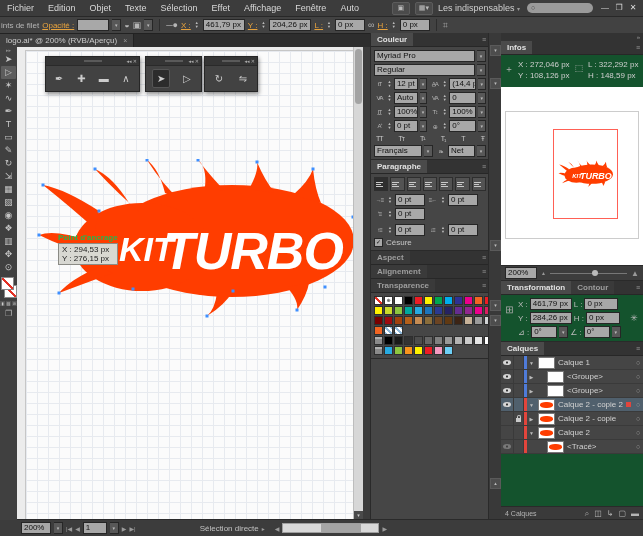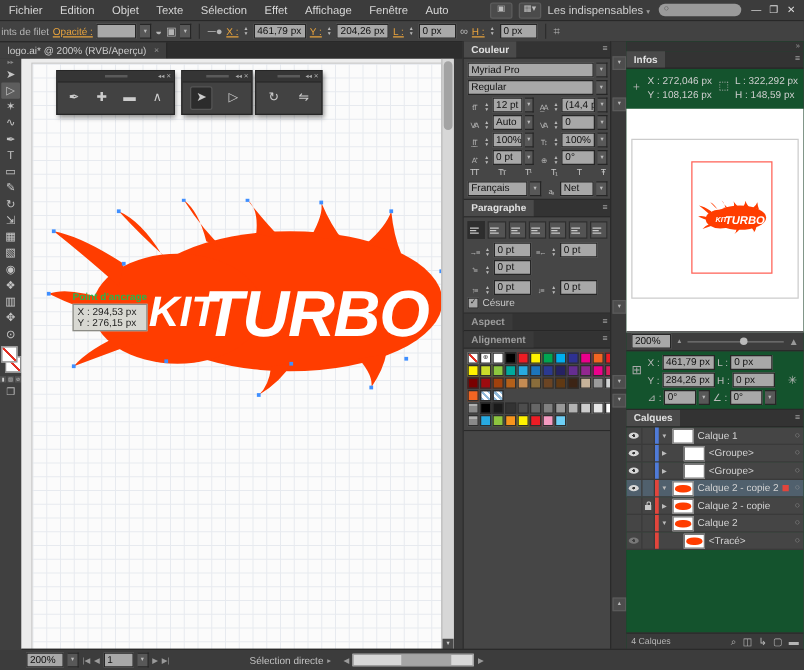--- a/index.html
+++ b/index.html
@@ -85,21 +85,21 @@
   .tt-box{background:#d8d8d2;border:1px solid #8b8b85;color:#1d1d1d;padding:1px 3px;line-height:9px;white-space:nowrap}
 
   
   #col1{position:absolute;left:370px;top:33px;width:118px;bottom:16px;background:#464646;
         border-left:1px solid #2a2a2a;display:flex;flex-direction:column;overflow:hidden}
   .ptab-row{height:13px;background:#333;display:flex;border-bottom:1px solid #272727;flex:0 0 auto}
   .ptab{background:#4a4a4a;padding:0 6px;line-height:13px;font-size:8px;color:#e0e0e0;font-weight:bold;white-space:nowrap}
   .ptab.inactive{background:#3a3a3a;color:#9d9d9d}
   .ptab-menu{margin-left:auto;padding-right:3px;color:#999;font-size:7px;line-height:13px}
   .pbody{background:#464646;padding:3px 3px 2px;border-bottom:1px solid #2a2a2a;flex:0 0 auto}
-  .crow{display:flex;align-items:flex-end;gap:2px;margin-bottom:2px}
+  .crow{display:flex;align-items:center;gap:2px;margin-bottom:2px}
   .cicon{width:11px;font-size:6px;color:#b5b5b5;text-align:center;flex:0 0 auto;letter-spacing:-1px}
   .grow{flex:1 1 auto}
   .ttrow{display:flex;justify-content:space-between;padding:1px 2px;margin-bottom:2px}
   .ttbtn{font-size:7px;color:#c8c8c8;letter-spacing:-1px}
   .alignrow{display:flex;gap:2px;margin-bottom:3px}
   .abtn{width:11px;height:10px;background:#535353;border:1px solid #2e2e2e;display:flex;flex-direction:column;
         justify-content:center;gap:1px;align-items:flex-start;padding:1px}
   .abtn i{display:block;height:1px;background:#c9c9c9}
   .abtn i:nth-child(1){width:7px}.abtn i:nth-child(2){width:5px}.abtn i:nth-child(3){width:7px}
   .abtn.active{background:#2e2e2e}
@@ -510,20 +510,24 @@
     </div>
 
     <div class="ptab-row">
       <span class="ptab inactive">Aspect</span>
       <span class="ptab-menu">≡</span>
     </div>
     <div class="ptab-row">
       <span class="ptab inactive">Alignement</span>
       <span class="ptab-menu">≡</span>
     </div>
+    <div class="ptab-row">
+      <span class="ptab inactive">Transparence</span>
+      <span class="ptab-menu">≡</span>
+    </div>
 
     <div class="pbody" id="swatchbody">
         <div class="swrow">
           <span class="sw" style="background: linear-gradient(45deg, transparent 42%, rgb(226, 49, 37) 42%, rgb(226, 49, 37) 58%, transparent 58%) rgb(255, 255, 255);"></span>
           <span class="sw" style="background: rgb(255, 255, 255);">⊕</span>
           <span class="sw" style="background: rgb(255, 255, 255);"></span>
           <span class="sw" style="background: rgb(0, 0, 0);"></span>
           <span class="sw" style="background: rgb(237, 28, 36);"></span>
           <span class="sw" style="background: rgb(255, 242, 0);"></span>
           <span class="sw" style="background: rgb(0, 166, 81);"></span>
@@ -639,20 +643,25 @@
     </div>
     <div id="nav-zoom">
       <span class="fld" style="width:26px">200%</span>
       <span class="mnt" style="font-size:5px">▲</span>
       <span class="nav-track">
           <span class="nav-thumb"></span>
         </span>
       <span class="mnt" style="font-size:8px">▲</span>
     </div>
 
+    <div class="ptab-row">
+      <span class="ptab">Transformation</span>
+      <span class="ptab inactive">Contour</span>
+      <span class="ptab-menu">≡</span>
+    </div>
     <div id="trans-body">
       <span class="ref">⊞</span>
       <div class="tgrid">
         <div class="trow">
           <span>X :</span>
           <span class="fld" style="width:36px">461,79 px</span>
           <span>L :</span>
           <span class="fld" style="width:28px">0 px</span>
         </div>
         <div class="trow">

